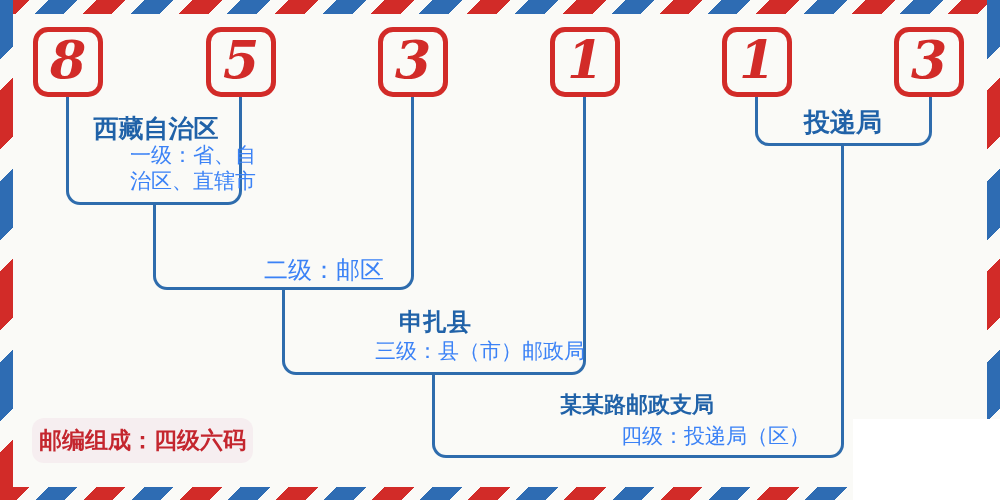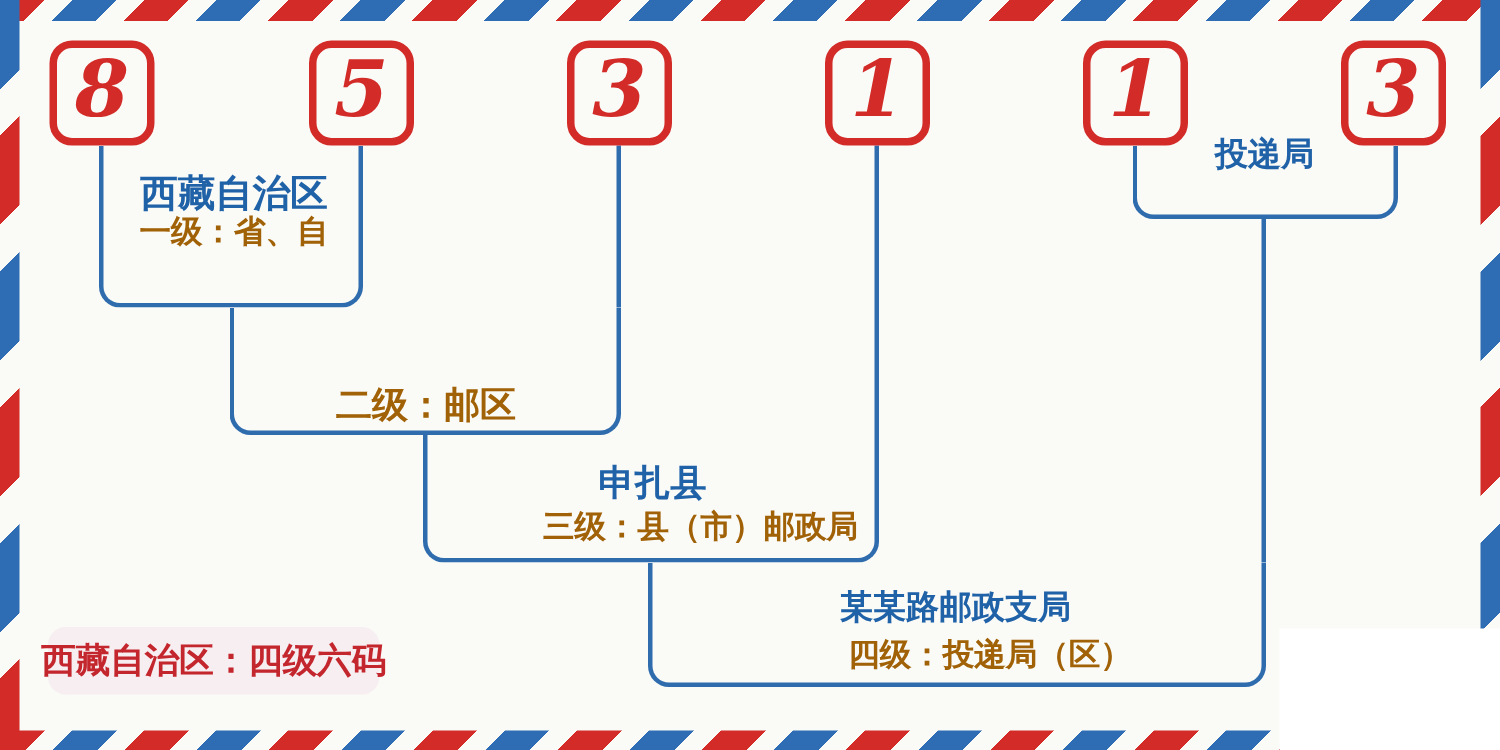--- a/index.html
+++ b/index.html
@@ -44,27 +44,27 @@
   
   .bracket{
     position:absolute;box-sizing:border-box;z-index:3;
     border-left:3px solid #2e6cad;border-right:3px solid #2e6cad;
     border-bottom:3px solid #2e6cad;border-radius:0 0 14px 14px;
   }
   .vline{position:absolute;width:3px;background:#2e6cad;z-index:3;}
   
   .txt{position:absolute;text-align:center;z-index:5;white-space:nowrap;}
   .cn-blue{color:#2062a8;font-weight:bold;font-family:Liberation Mono, monospace;}
-  .cn-red{color:#a16207;font-weight:bold;font-family:"Liberation Sans",sans-serif;}
+  .cn-red{color:#3b82f6;font-weight:normal;font-family:"Liberation Sans",sans-serif;text-align:right;}
   #lvl1-name{left:56px;top:112px;width:200px;font-size:25px;}
   #lvl1-label{left:56px;top:142px;width:200px;font-size:21px;line-height:26px;}
   #lvl2-label{left:184px;top:254px;width:200px;font-size:24px;}
   #lvl3-name{left:335px;top:306px;width:200px;font-size:24px;text-align:center;}
-  #lvl3-label{left:285px;top:337px;width:300px;font-size:21px;padding-left:32px;}
-  #delivery-label{left:743px;top:88px;width:200px;font-size:22px;}
+  #lvl3-label{left:285px;top:337px;width:300px;font-size:21px;}
+  #delivery-label{left:743px;top:105px;width:200px;font-size:26px;}
   #lvl4-name{left:487px;top:390px;width:300px;font-size:22px;}
   #lvl4-label{left:510px;top:422px;width:300px;font-size:21px;}
   
   #composition-pill{
     position:absolute;left:32px;top:418px;width:221px;height:45px;
     background:#f6eef0;border-radius:12px;z-index:5;
     display:flex;align-items:center;justify-content:center;
   }
   #composition-pill .note{
     color:#c4262e;font-weight:bold;font-size:23px;
@@ -110,29 +110,30 @@
   <div class="bracket" style="left:282px;top:290px;width:304px;height:85px"></div>
 
   <div class="bracket" style="left:755px;top:97px;width:177px;height:49px"></div>
 
   <div class="vline" style="left:841px;top:146px;height:229px"></div>
   <div class="bracket" style="left:432px;top:375px;width:412px;height:83px"></div>
 
   <div class="txt cn-blue" id="lvl1-name">西藏自治区</div>
   <div class="txt cn-red" id="lvl1-label">
     <div>一级：省、自</div>
+    <div>治区、直辖市</div>
   </div>
 
   <div class="txt cn-red" id="lvl2-label">二级：邮区</div>
 
   <div class="txt cn-blue" id="lvl3-name">申扎县</div>
   <div class="txt cn-red" id="lvl3-label">三级：县（市）邮政局</div>
 
   <div class="txt cn-blue" id="delivery-label">投递局</div>
 
   <div class="txt cn-blue" id="lvl4-name">某某路邮政支局</div>
   <div class="txt cn-red" id="lvl4-label">四级：投递局（区）</div>
 
   <div id="composition-pill">
-    <span class="note">西藏自治区：四级六码</span>
+    <span class="note">邮编组成：四级六码</span>
   </div>
 
 </div>
 
 </body></html>

